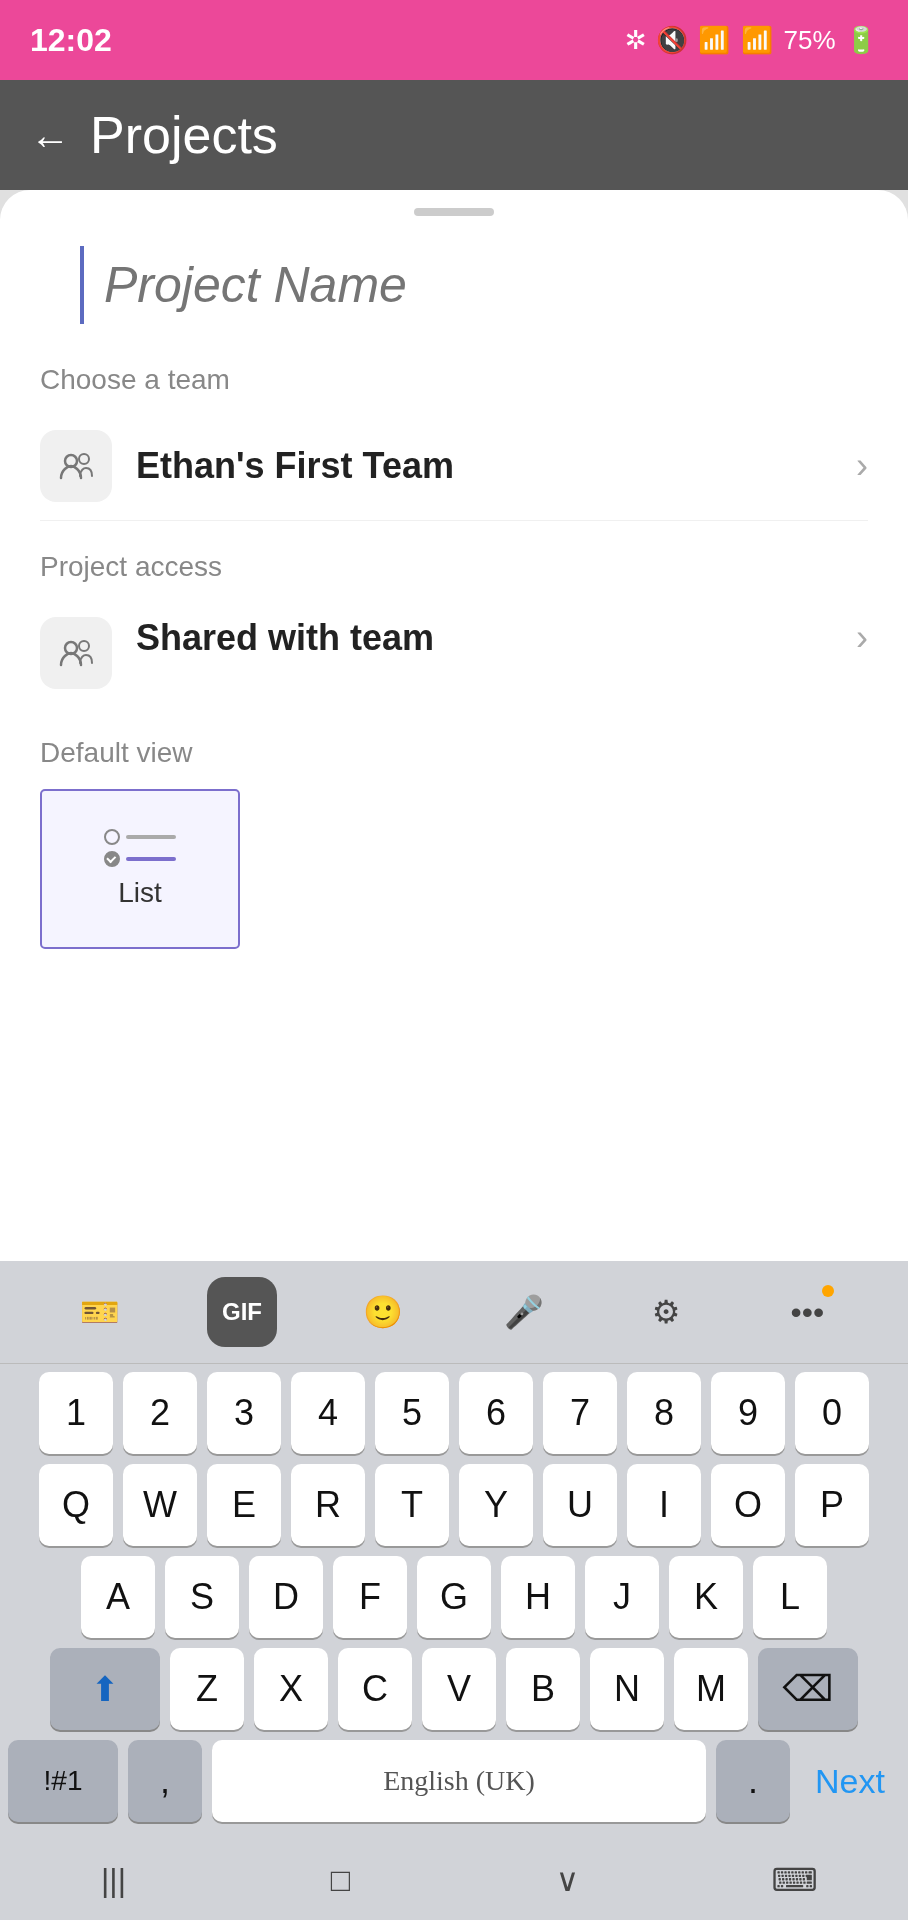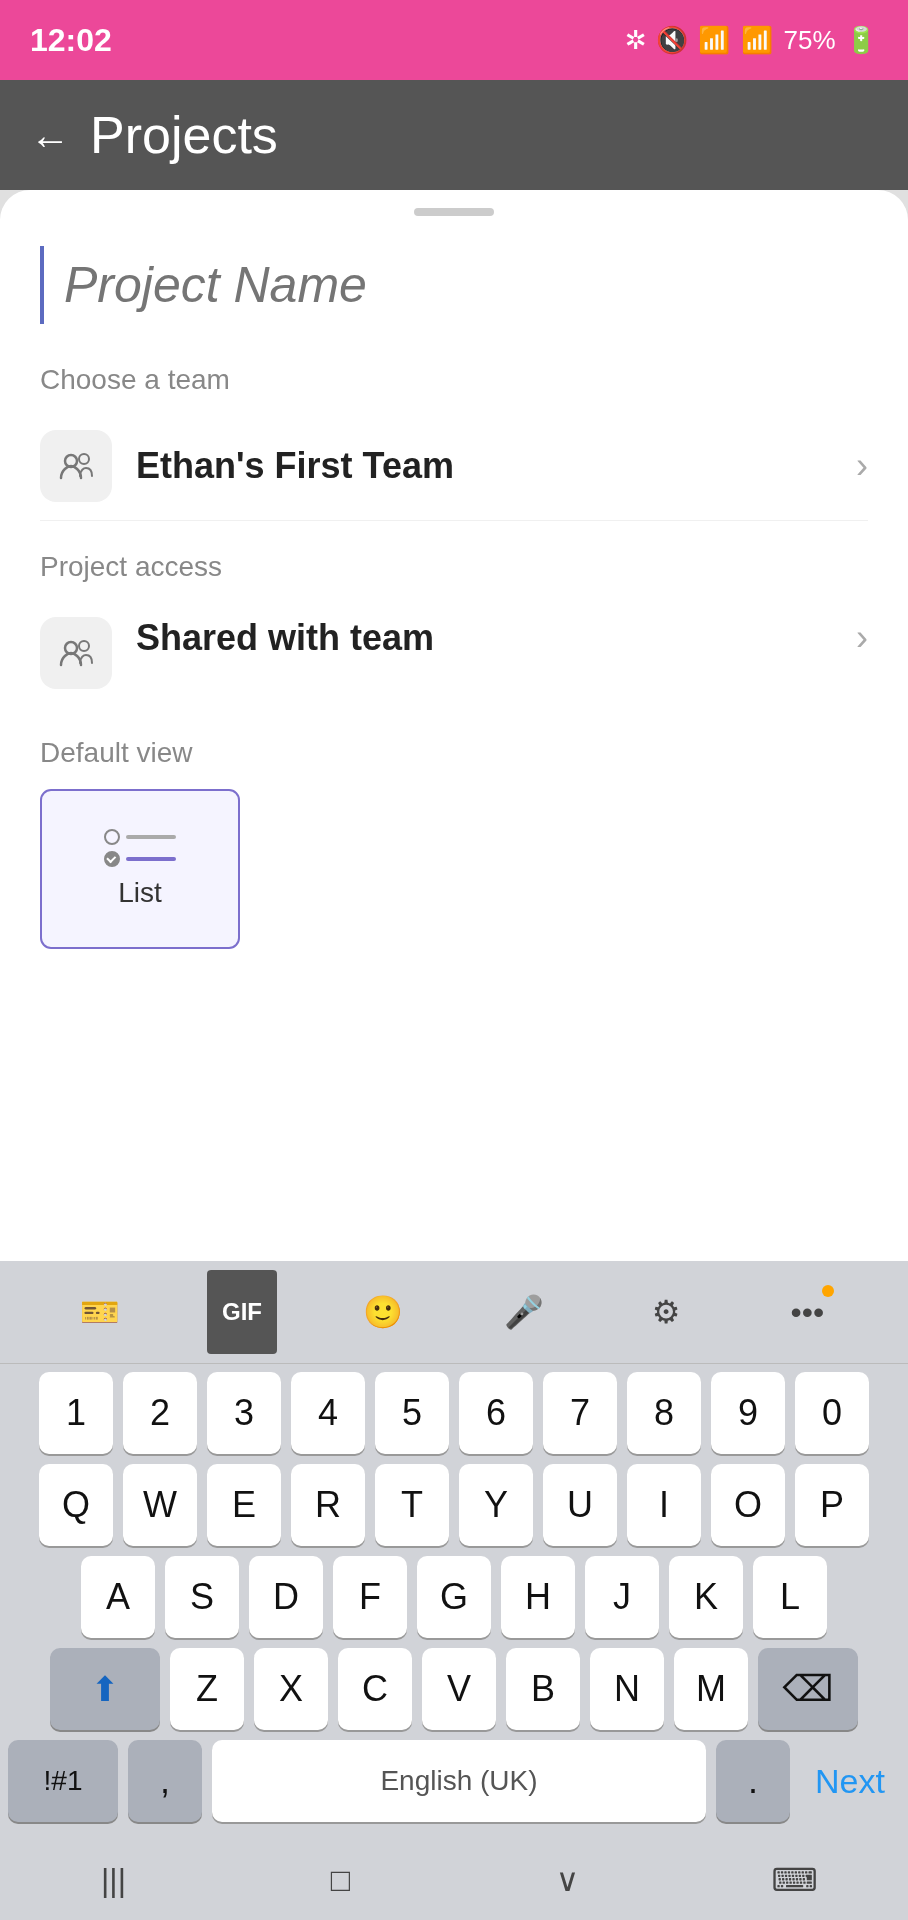--- a/index.html
+++ b/index.html
@@ -86,20 +86,21 @@
       width: 100%;
       border: none;
       border-left: 4px solid #5c6bc0;
       padding: 10px 20px;
       font-size: 50px;
       color: #bbb;
       outline: none;
       font-weight: 300;
       margin-bottom: 40px;
       font-style: italic;
+      margin-left: 40px;
     }
 
     
     .section-label {
       font-size: 28px;
       color: #888;
       margin-bottom: 16px;
     }
 
     
@@ -174,21 +175,21 @@
       margin-bottom: 20px;
     }
 
     .view-options {
       display: flex;
       gap: 0;
     }
     .view-card {
       width: 200px;
       height: 160px;
-      border-radius: 11px;
+      border-radius: 5px;
       border: 2px solid #7c6fcd;
       display: flex;
       flex-direction: column;
       align-items: center;
       justify-content: center;
       background: #f5f4ff;
       margin-right: 20px;
       cursor: pointer;
     }
     .view-card.selected {
@@ -289,26 +290,26 @@
       width: 12px;
       height: 12px;
       background: orange;
       border-radius: 50%;
       position: absolute;
       top: 8px;
       right: 8px;
     }
     .kb-tool-btn-dark {
       background: #555;
-      border-radius: 4px;
+      border-radius: 18px;
       color: white;
       font-size: 24px;
       font-weight: 700;
       width: 70px;
-      height: 84px;
+      height: 70px;
       display: flex;
       align-items: center;
       justify-content: center;
     }
 
     
     .keyboard-keys {
       padding: 8px 8px;
     }
     .key-row {
@@ -336,20 +337,21 @@
       background: #abb0ba;
       color: #111;
       box-shadow: 0 2px 0 #888;
     }
     .key.wide {
       min-width: 110px;
     }
     .key.space-key {
       flex: 1;
       min-width: 300px;
+      font-family: Liberation Serif, serif;
     }
     .key.next-key {
       background: none;
       box-shadow: none;
       color: #2196F3;
       font-size: 34px;
       font-weight: 500;
       min-width: 100px;
     }
     .key.period-key {

